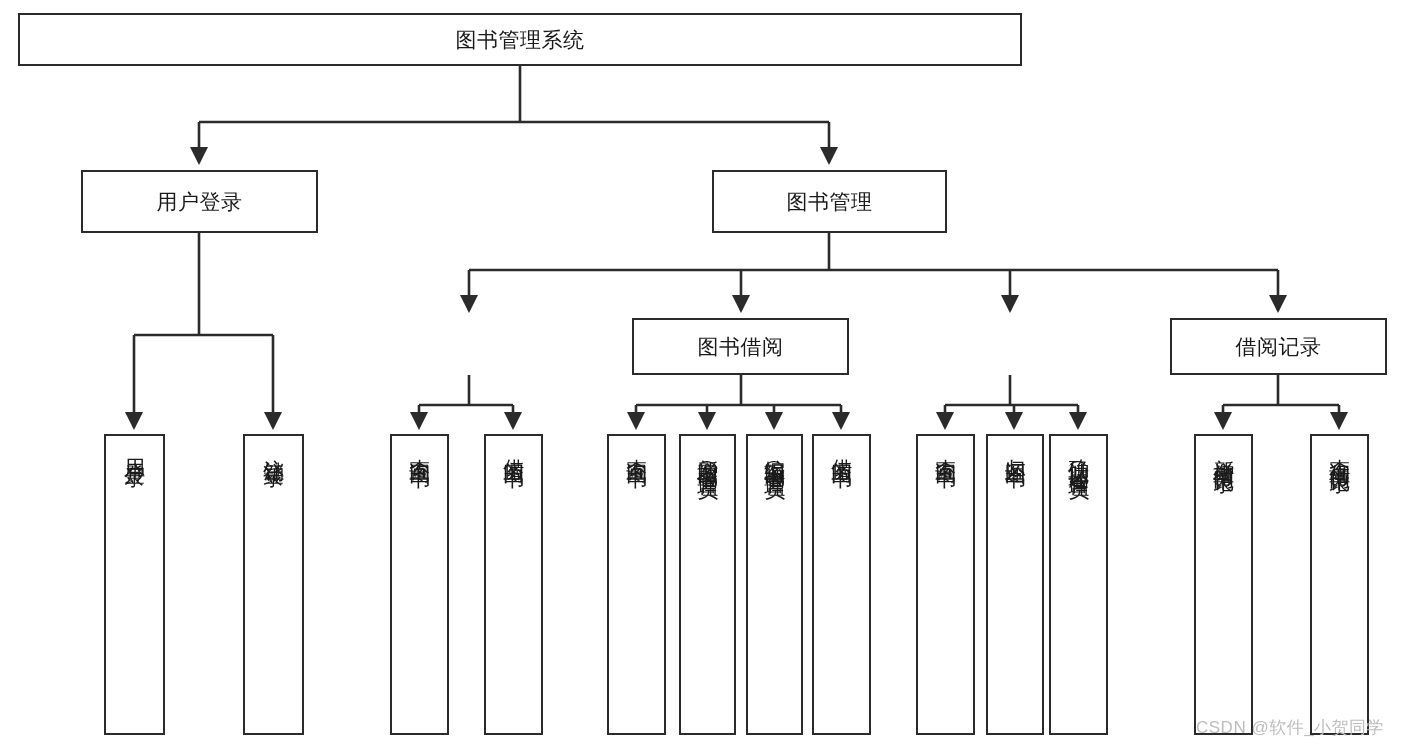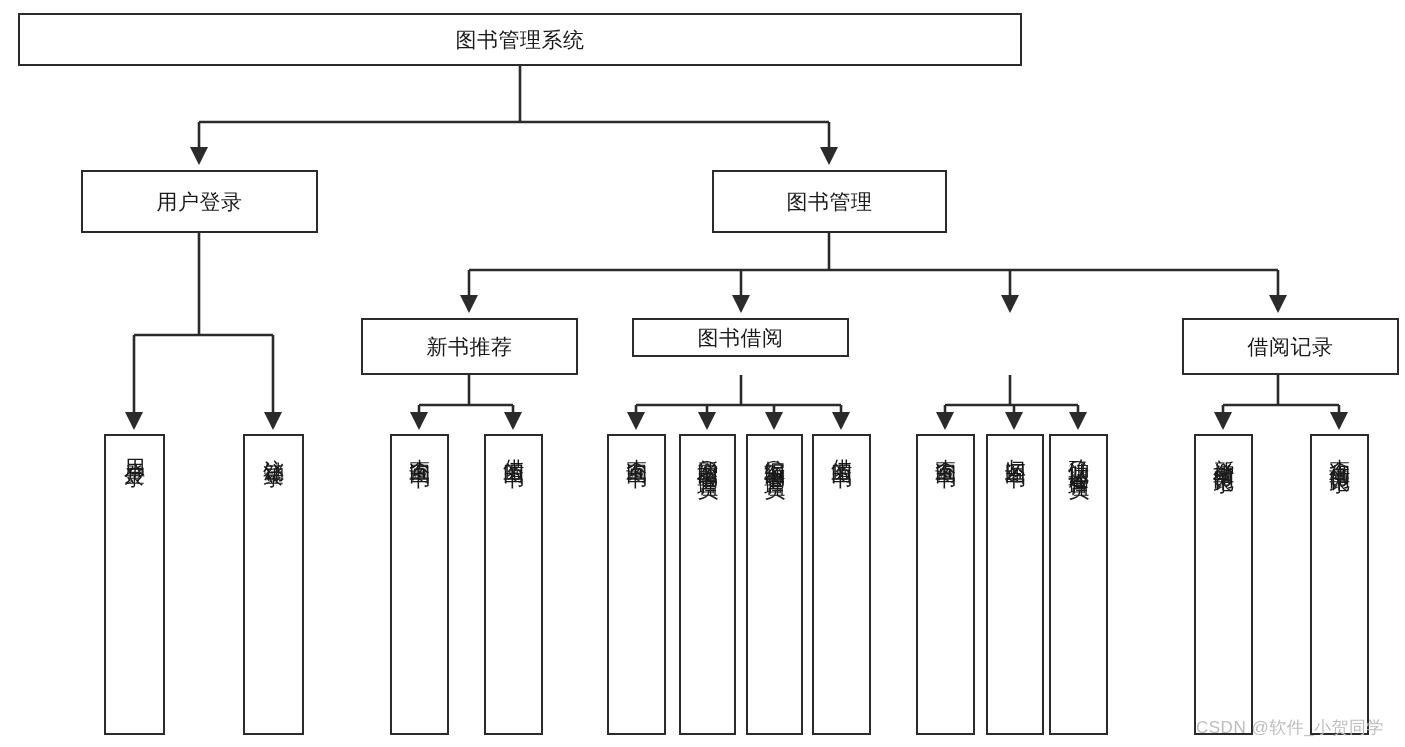--- a/index.html
+++ b/index.html
@@ -121,27 +121,24 @@
     <span>图书管理系统</span>
   </div>
 
   <div class="node horiz" style="left:81px; top:170px; width:237px; height:63px;">
     <span>用户登录</span>
   </div>
   <div class="node horiz" style="left:712px; top:170px; width:235px; height:63px;justify-content:center;">
     <span>图书管理</span>
   </div>
 
-  <div class="node horiz" style="left:361px; top:318px; width:217px; height:57px;">
-    <span>新书推荐</span>
-  </div>
-  <div class="node horiz" style="left:632px; top:318px; width:217px; height:39px;">
+  <div class="node horiz" style="left:632px; top:318px; width:217px; height:57px;">
     <span>图书借阅</span>
   </div>
-  <div class="node horiz" style="left:1170px; top:318px; width:217px; height:57px;margin-left:12px;">
+  <div class="node horiz" style="left:1170px; top:318px; width:217px; height:57px;">
     <span>借阅记录</span>
   </div>
 
   <div class="node vert" style="left:104px; top:434px; width:61px; height:301px;">
     <span class="vlabel">用户登录</span>
   </div>
   <div class="node vert" style="left:243px; top:434px; width:61px; height:301px;">
     <span class="vlabel">注销登录</span>
   </div>
 

